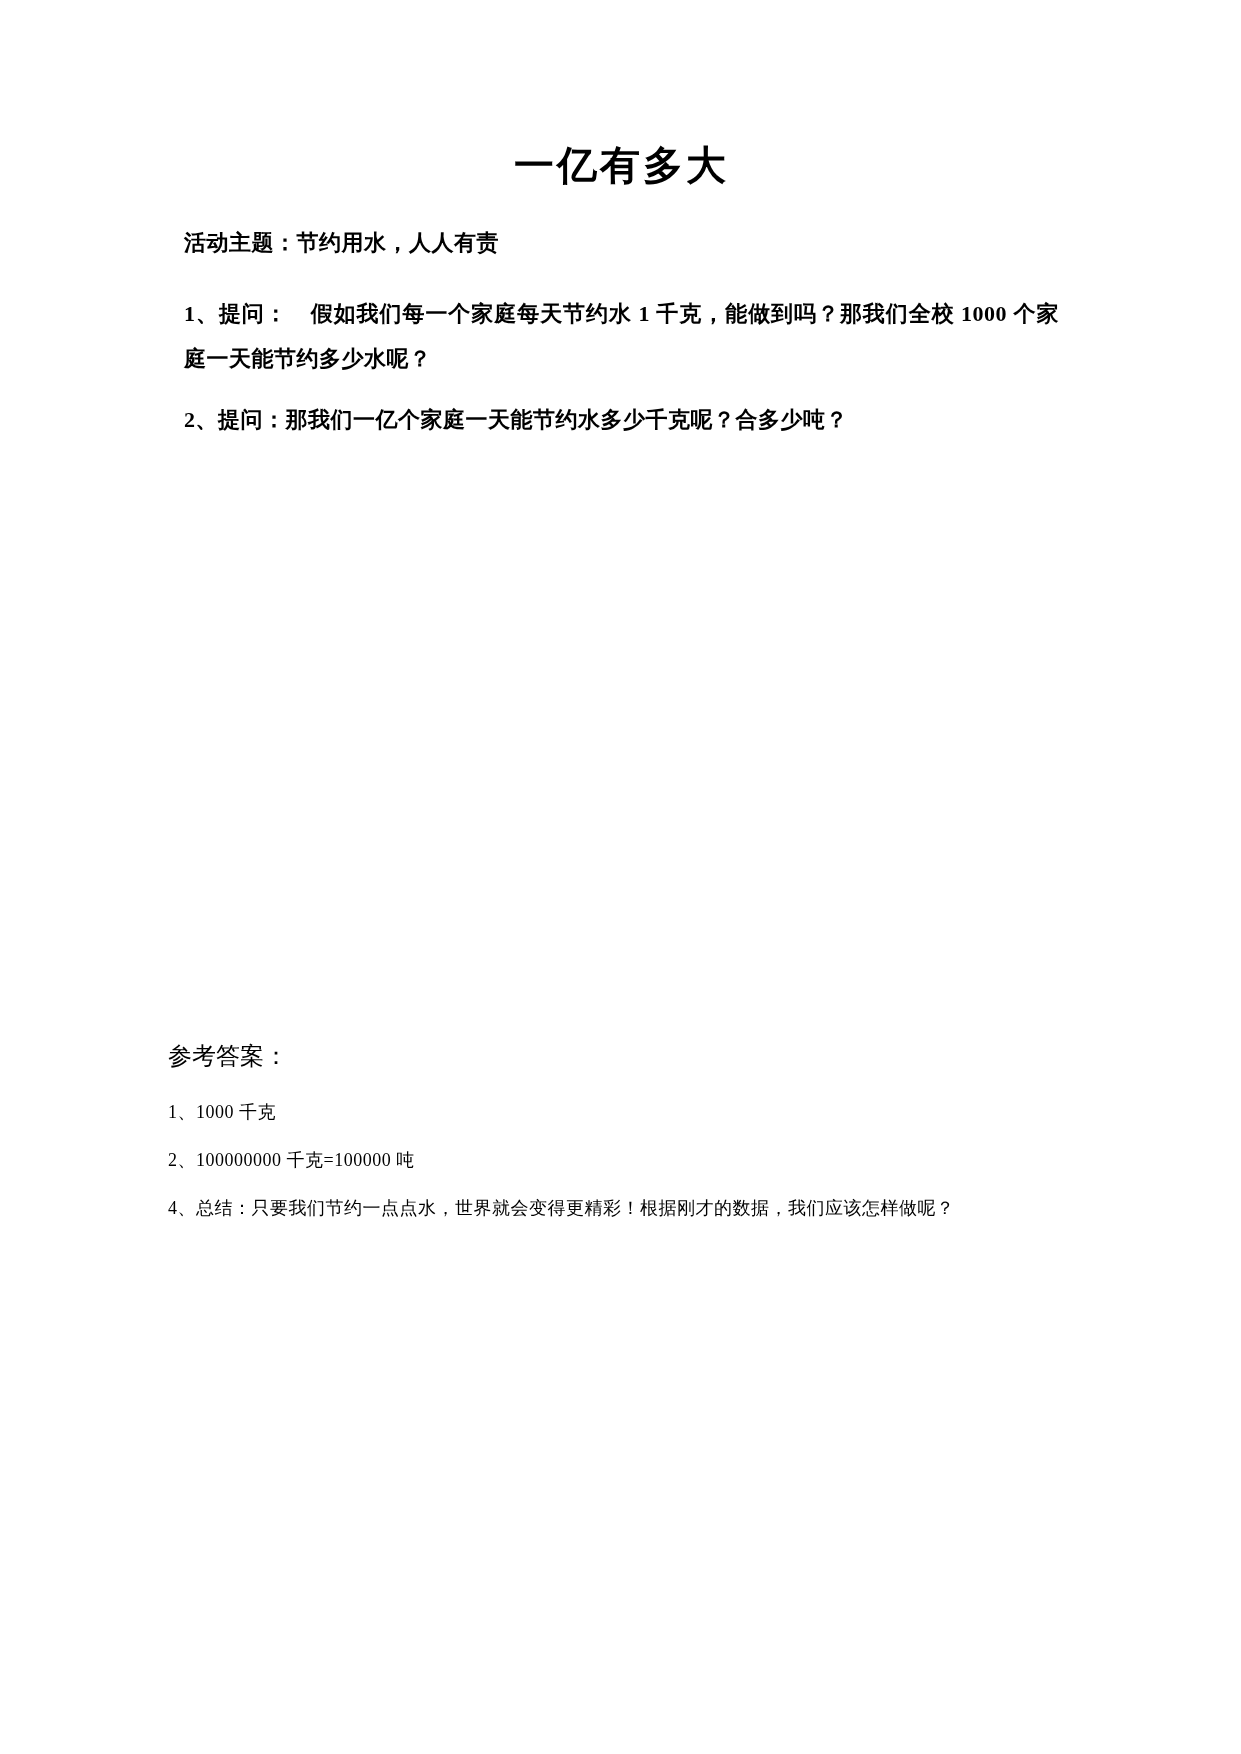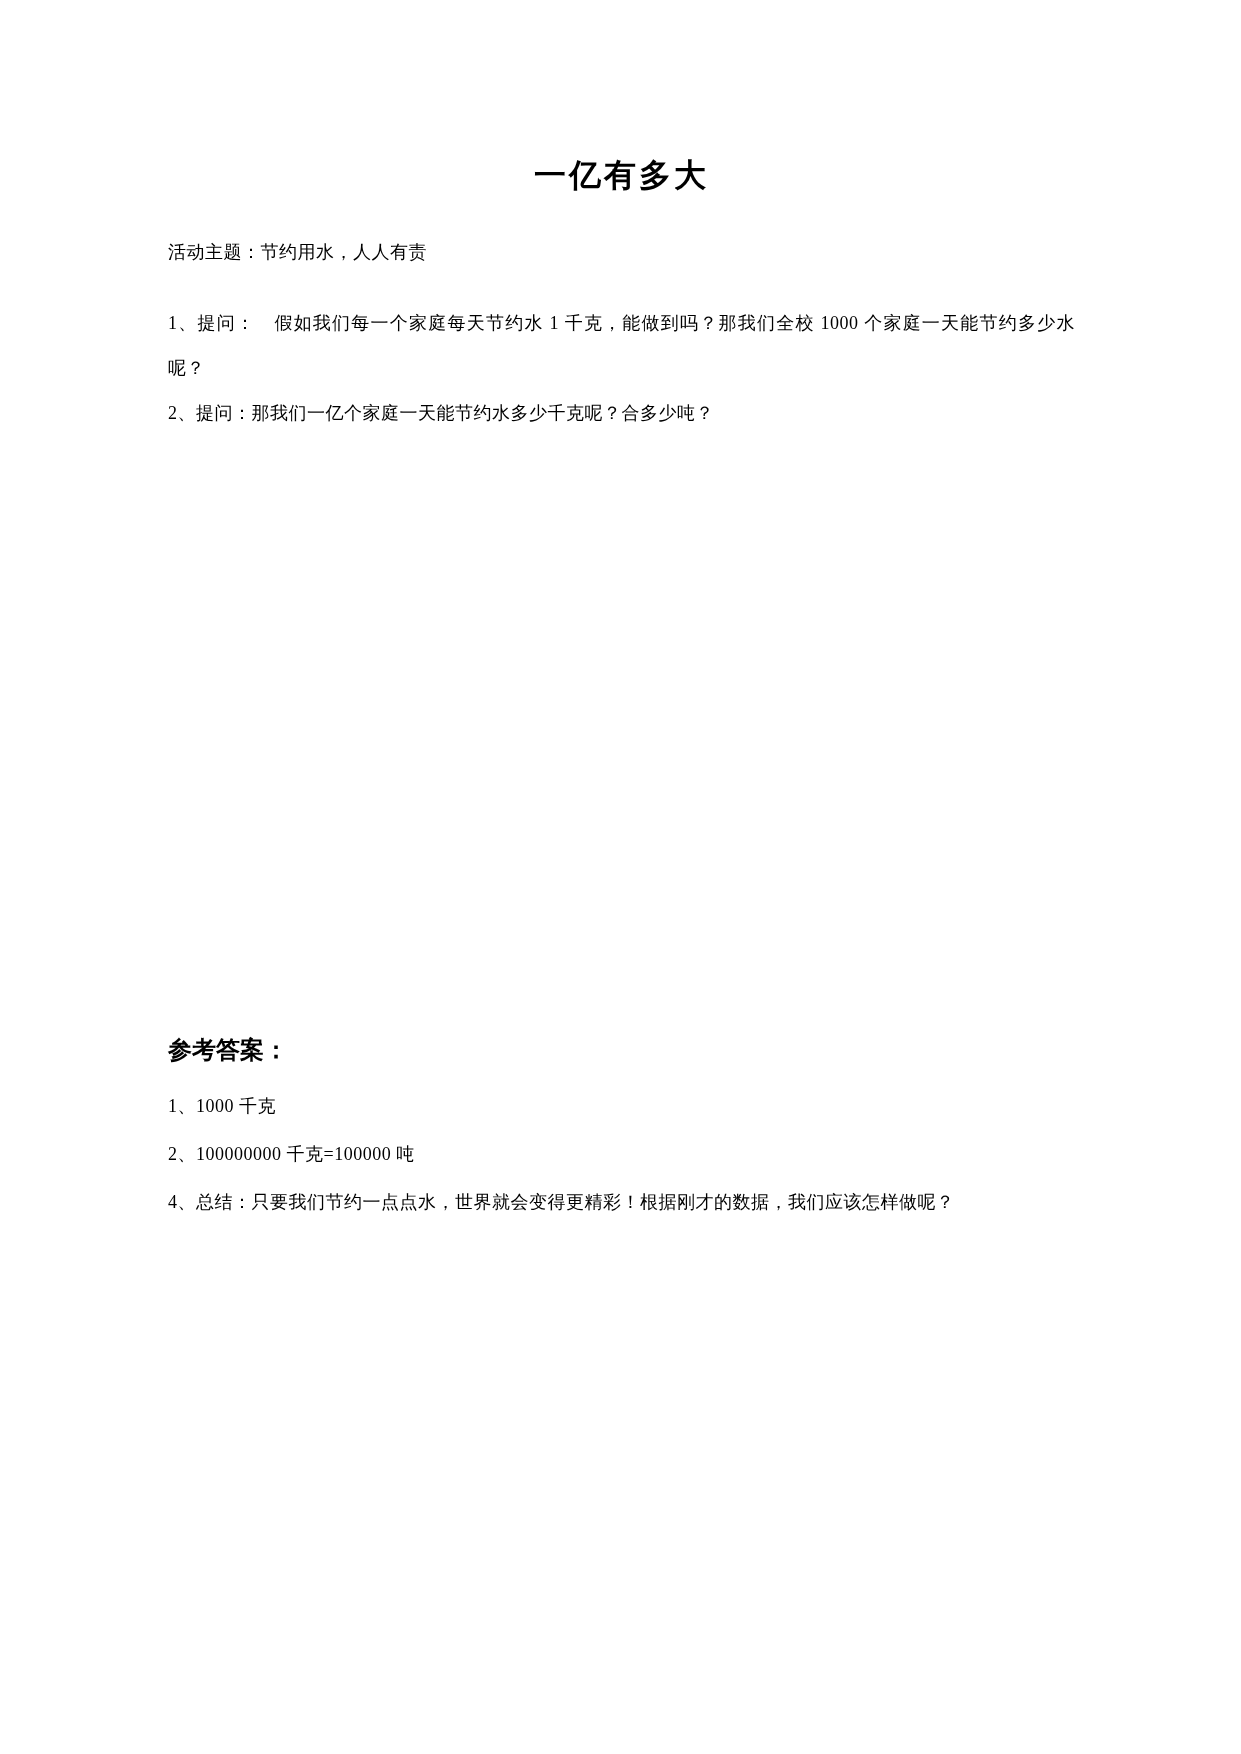--- a/index.html
+++ b/index.html
@@ -14,45 +14,46 @@
     margin: 0 auto;
     background: #ffffff;
     box-sizing: border-box;
     padding: 140px 166px 0 168px;
     color: #000000;
     font-family: "Liberation Serif", "DejaVu Serif", serif;
     overflow: hidden;
   }
   .doc-title {
     font-family: "Liberation Sans", "DejaVu Sans", sans-serif;
-    font-size: 32px;
+    font-size: 40px;
     font-weight: 700;
     text-align: center;
     letter-spacing: 3px;
-    margin: 16px 0 36px 0;
+    margin: 6px 0 36px 0;
     line-height: 38px;
   }
   .body-line {
-    font-size: 18px;
+    font-size: 22px;
     line-height: 45px;
-    margin: 0;
+    margin: 16px;
     text-align: justify;
     text-justify: inter-ideograph;
     letter-spacing: 0.5px;
+    font-weight: bold;
   }
   .intro {
     margin-bottom: 26px;
   }
   .answers-section {
     margin-top: 598px;
   }
   .answers-heading {
     font-family: "Liberation Sans", "DejaVu Sans", sans-serif;
     font-size: 24px;
-    font-weight: 700;
+    font-weight: 400;
     margin: 0 0 24px 0;
     line-height: 32px;
   }
   .answer {
     font-size: 18px;
     line-height: 33px;
     margin: 0;
     text-align: justify;
     text-justify: inter-ideograph;
     letter-spacing: 0.5px;

